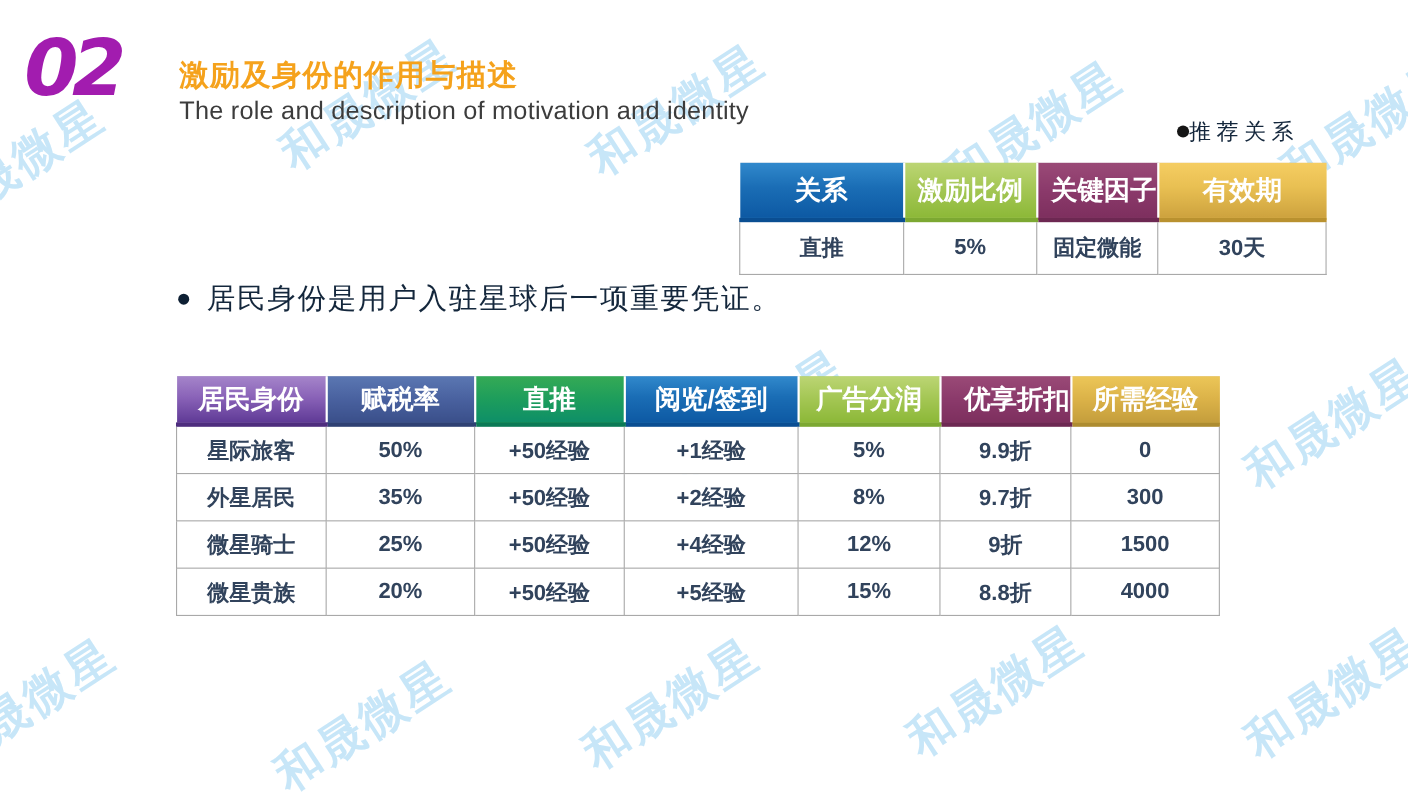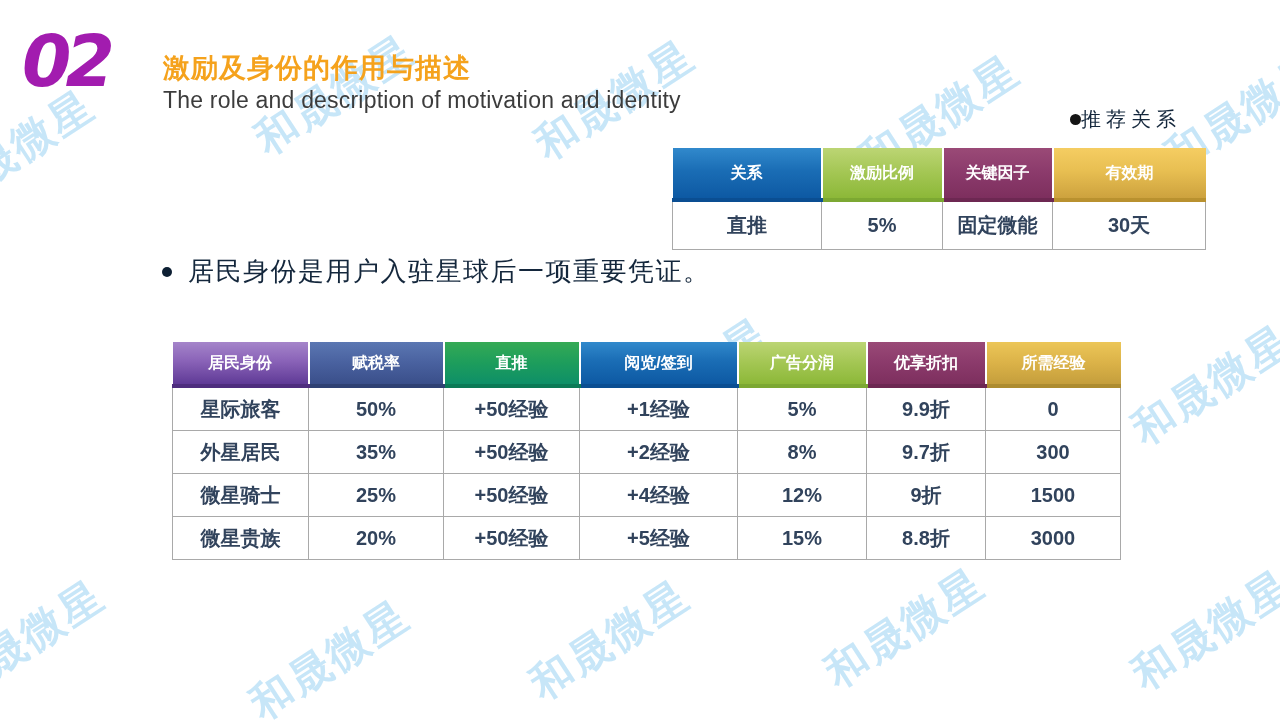--- a/index.html
+++ b/index.html
@@ -34,44 +34,44 @@
     display:flex; align-items:center; 
   }
   .dot-lg { width:11px; height:11px; border-radius:50%; background:#151515; flex:0 0 auto; }
   .kai {
     font-family:"Liberation Serif","DejaVu Serif",serif;
     color:#14273C; font-size:20px; letter-spacing:5px;
   }
   
   table { border-collapse:collapse; z-index:1; position:absolute; table-layout:fixed; }
   th {
-    color:#ffffff; font-weight:700; font-size:16px; text-align:center;
+    color:#ffffff; font-weight:700; font-size:24px; text-align:center;
     padding:0; border-left:2px solid #ffffff; border-right:2px solid #ffffff;
   }
   th:first-child { border-left:none; }
   th:last-child { border-right:none; }
   td {
     background:#ffffff; border:1px solid #A9A9A9; text-align:center;
     font-weight:700; font-size:20px; color:#31435C; padding:0;
   }
   
   .h-blue   { background:linear-gradient(180deg,#3189CC 0%,#1A6DB5 45%,#0D59A3 100%); border-bottom:4px solid #0A4E92; }
   .h-lime   { background:linear-gradient(180deg,#BCD574 0%,#A3C653 50%,#8CB838 100%); border-bottom:4px solid #7CA832; }
-  .h-plum   { background:linear-gradient(180deg,#9A4A77 0%,#8B3A6B 50%,#7D2F5E 100%); border-bottom:4px solid #6D2852; }
+  .h-plum   { background:linear-gradient(180deg,#9A4A77 0%,#8B3A6B 50%,#7D2F5E 100%); border-bottom:4px solid #6D2852;text-align:right; }
   .h-gold   { background:linear-gradient(180deg,#F5CD62 0%,#E8BF52 45%,#CDA23E 100%); border-bottom:4px solid #B9912F; }
   .h-purple { background:linear-gradient(180deg,#A585CA 0%,#8A63B8 45%,#5F3A96 100%); border-bottom:4px solid #4E2D7E; }
   .h-steel  { background:linear-gradient(180deg,#5B77B2 0%,#49619F 50%,#3A4F8A 100%); border-bottom:4px solid #2F4173; }
   .h-green  { background:linear-gradient(180deg,#35AA55 0%,#1D9D5C 50%,#0E8F68 100%); border-bottom:4px solid #0B7A56; }
   .h-gold2  { background:linear-gradient(180deg,#ECC658 0%,#DBB248 50%,#C49E3C 100%); border-bottom:4px solid #AD8C30; }
   
   .mini-table { left:672px; top:148px; width:533px; }
   .mini-table th { height:50px; }
   .mini-table td { height:47px; }
   
-  .main-table { left:172px; top:342px; width:948px;padding-left:16px; }
+  .main-table { left:160px; top:342px; width:948px;padding-left:16px; }
   .main-table th { height:42px; }
   .main-table td { height:42px; }
   
   .bullets { position:absolute; left:162px; top:254px; z-index:1; list-style:none; margin:0; padding:0; }
   .bullets li { display:flex; align-items:center; gap:16px; margin-bottom:16px; }
   .dot-sm { width:10px; height:10px; border-radius:50%; background:#0D1F33; flex:0 0 auto; }
   .bullets .kai { font-size:26px; letter-spacing:1.5px; }
 </style>
 </head>
 <body>
@@ -185,18 +185,18 @@
         <td>9折</td>
         <td>1500</td>
       </tr>
       <tr>
         <td>微星贵族</td>
         <td>20%</td>
         <td>+50经验</td>
         <td>+5经验</td>
         <td>15%</td>
         <td>8.8折</td>
-        <td>3000</td>
+        <td>4000</td>
       </tr>
     </tbody>
   </table>
 
 </div>
 
 </body></html>

